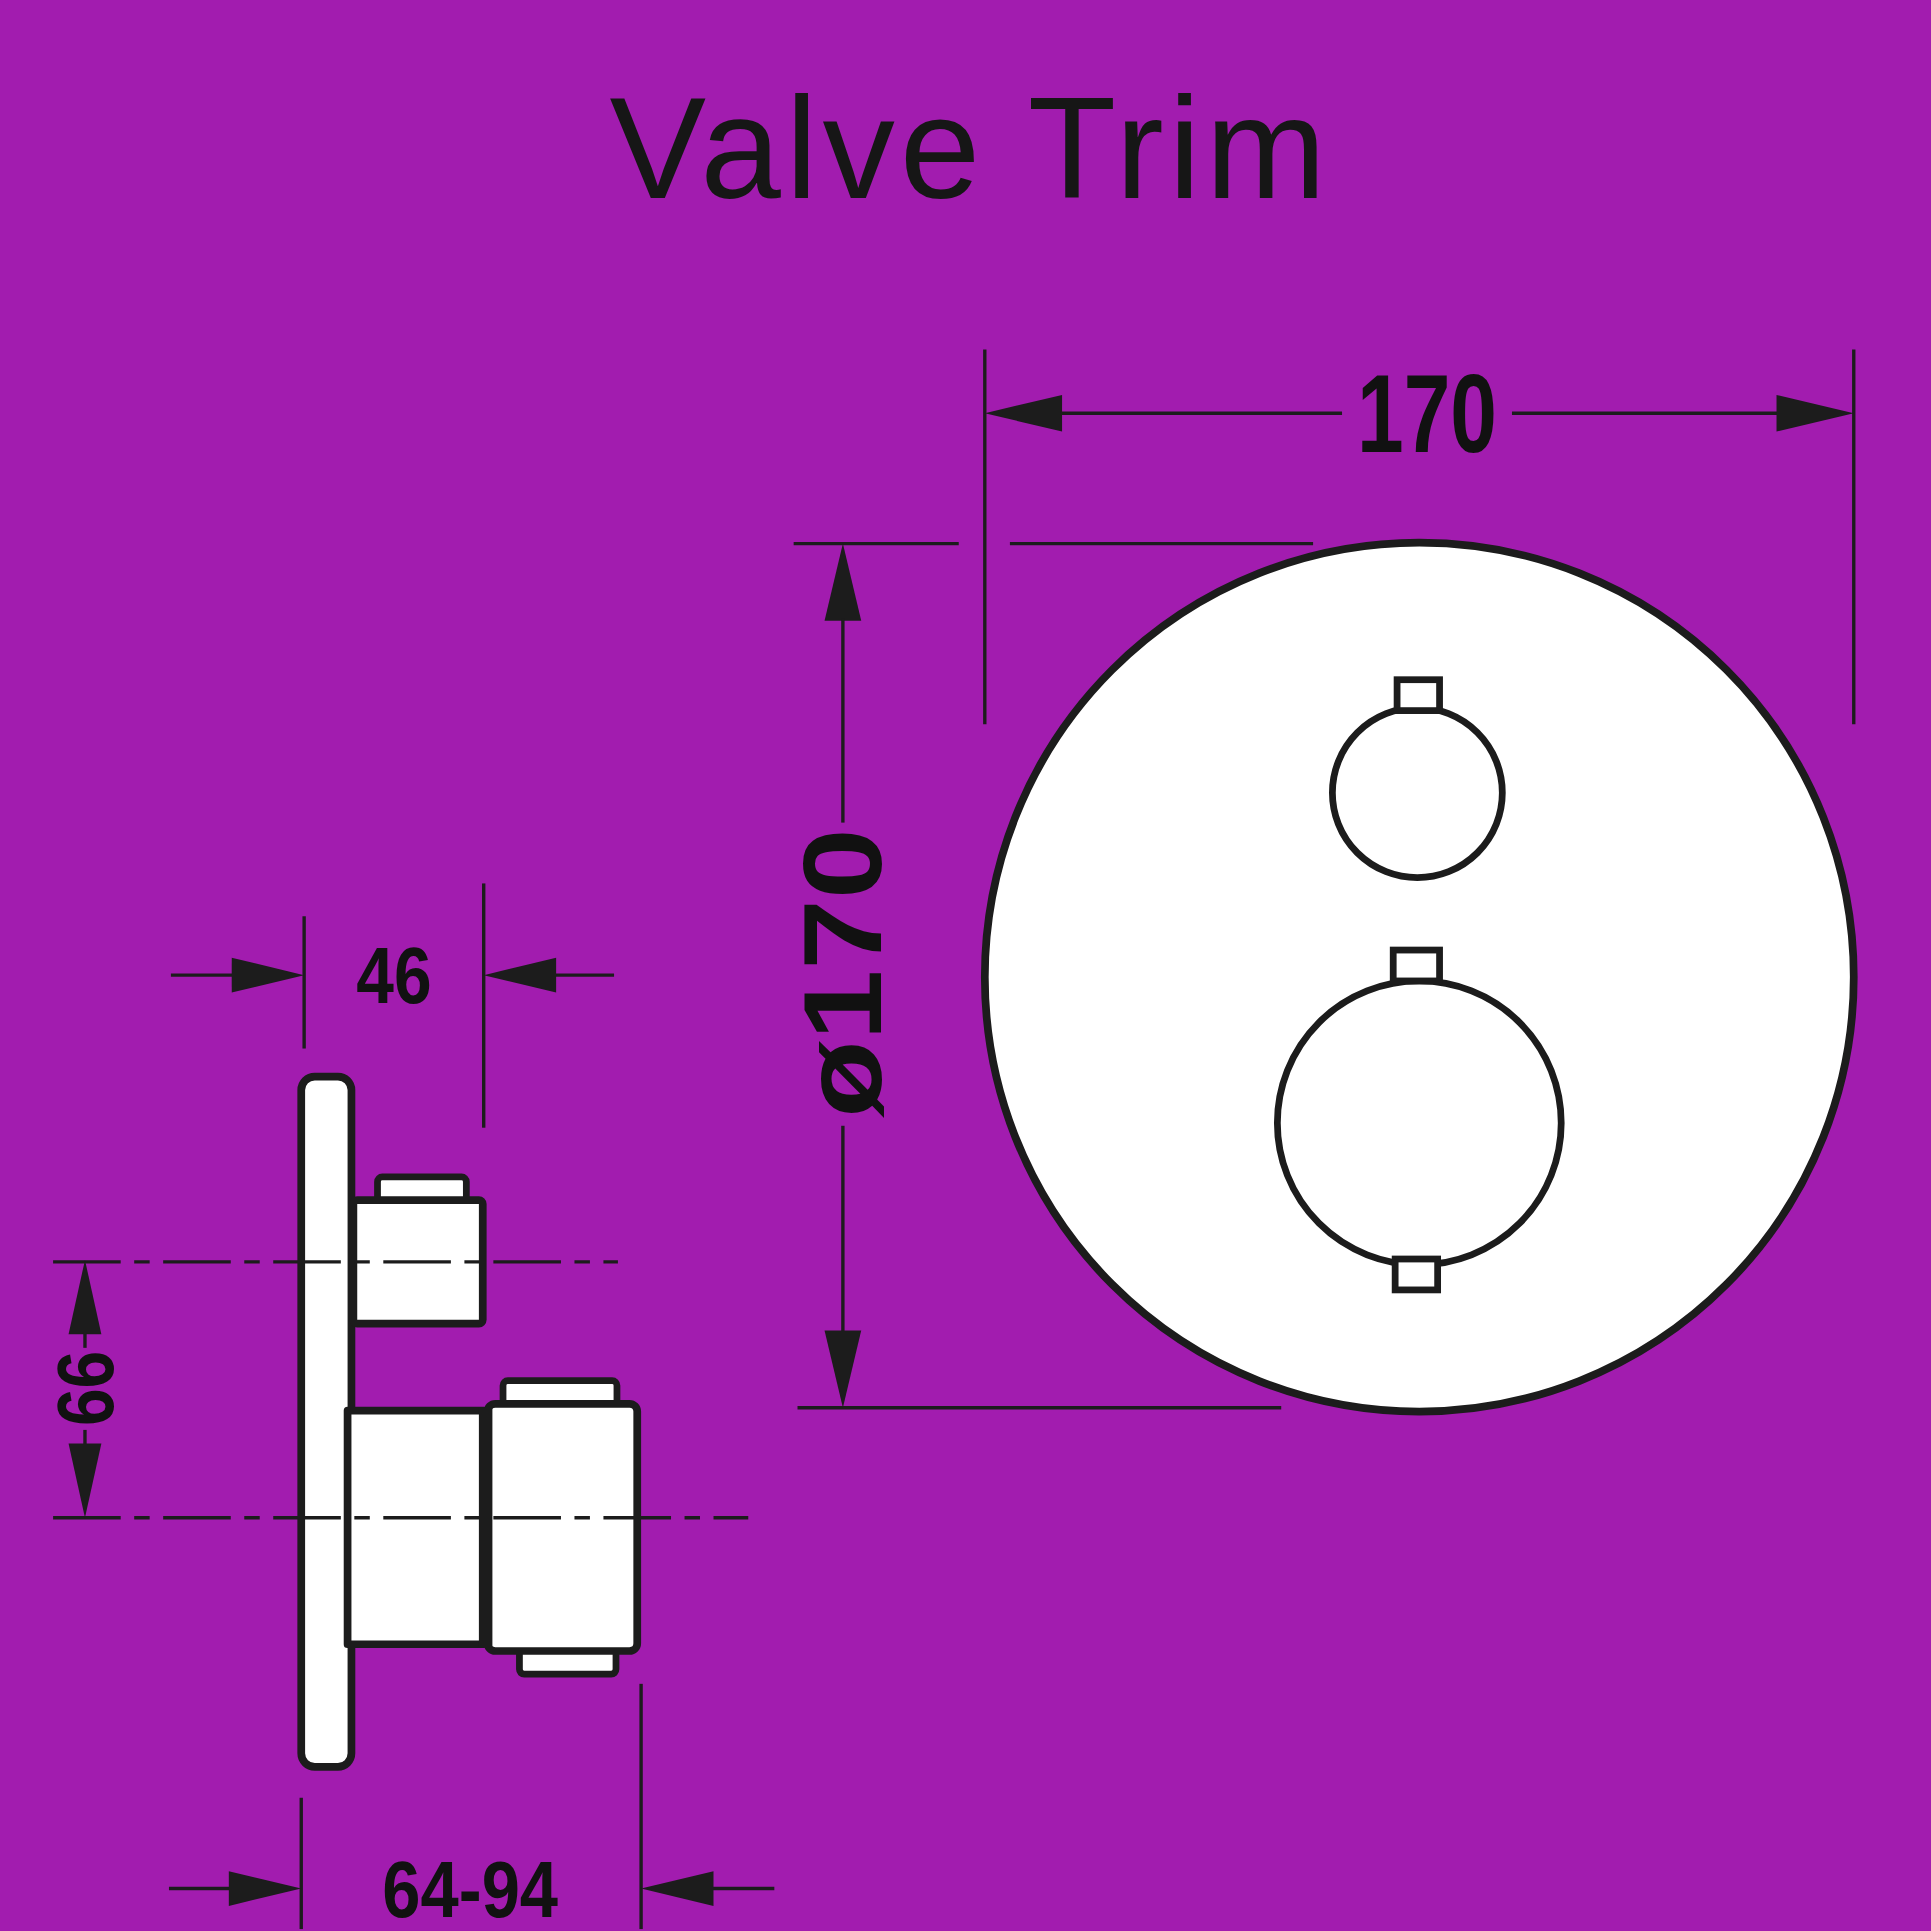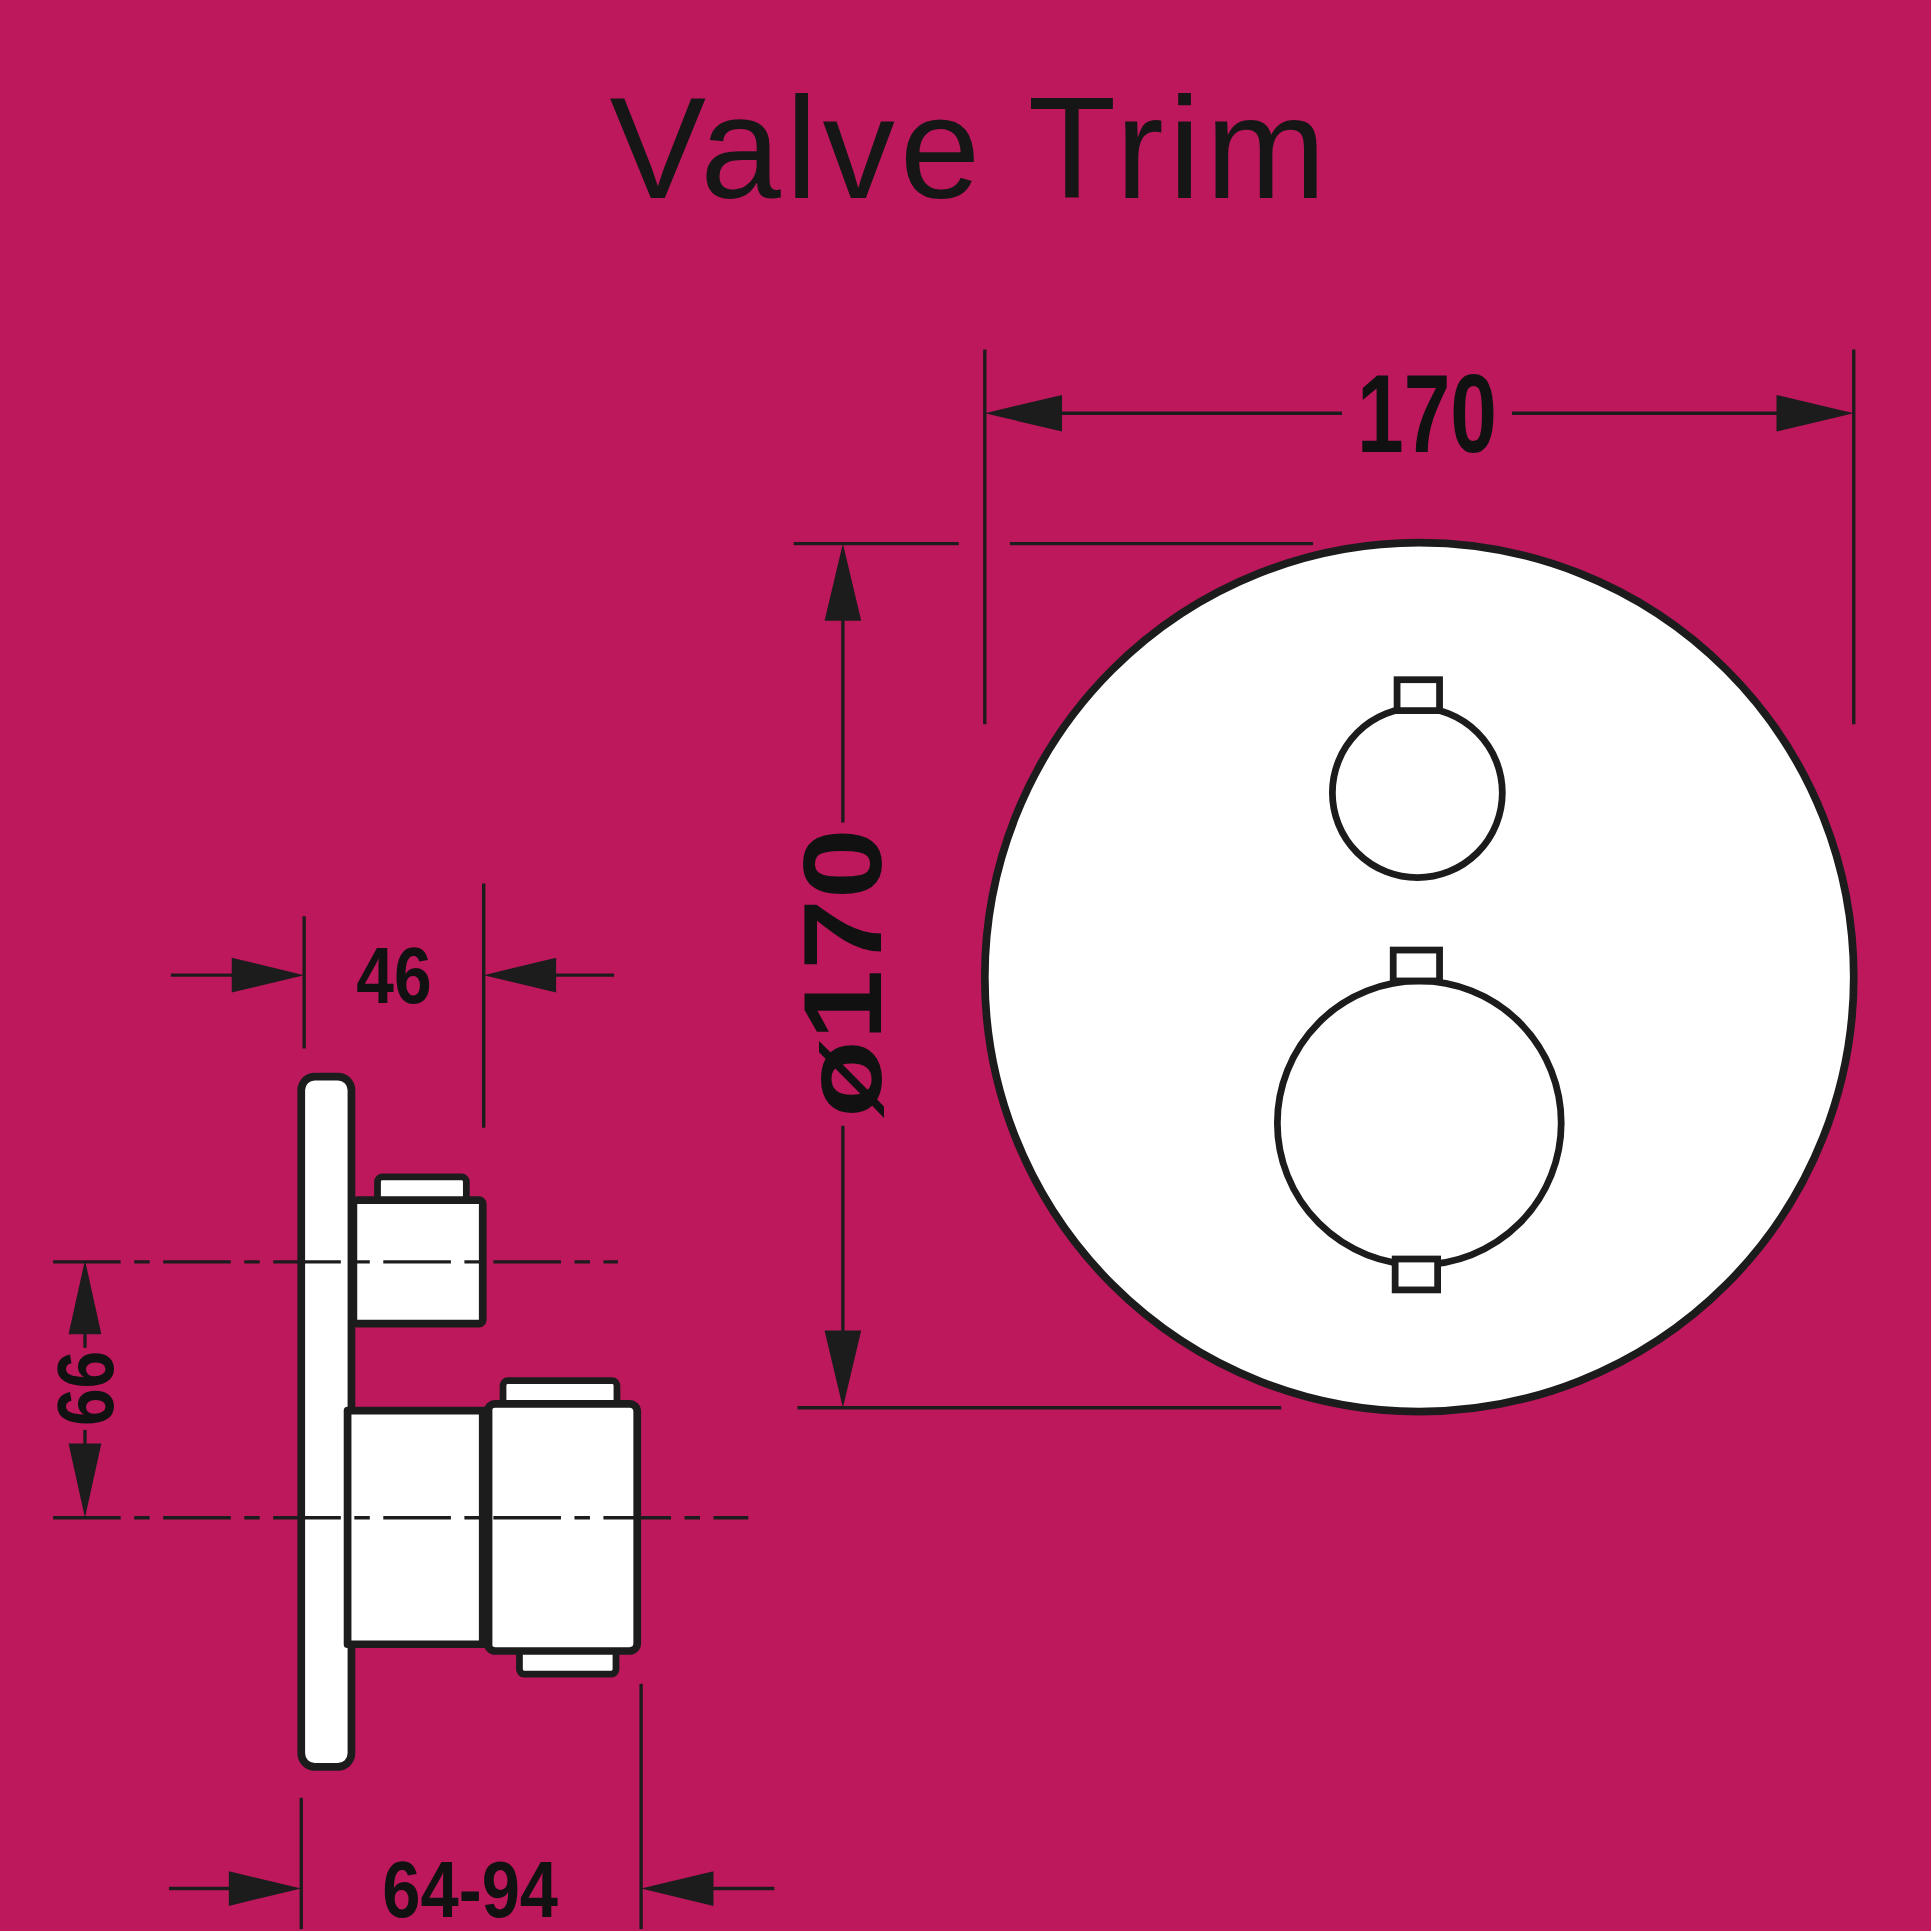--- a/index.html
+++ b/index.html
@@ -7,21 +7,21 @@
     padding: 0;
     background: #ffffff;
     width: 100%;
     height: 100%;
   }
   .page {
     width: 100vw;
     height: 100vh;
     max-width: 1931px;
     max-height: 1931px;
-    background: #be185d;
+    background: #a21caf;
   }
   svg { display: block; width: 100%; height: 100%; }
 
   .outline {
     fill: #ffffff;
     stroke: #1c1c1c;
     stroke-width: 8;
     stroke-linejoin: round;
   }
   .outline-thin {

